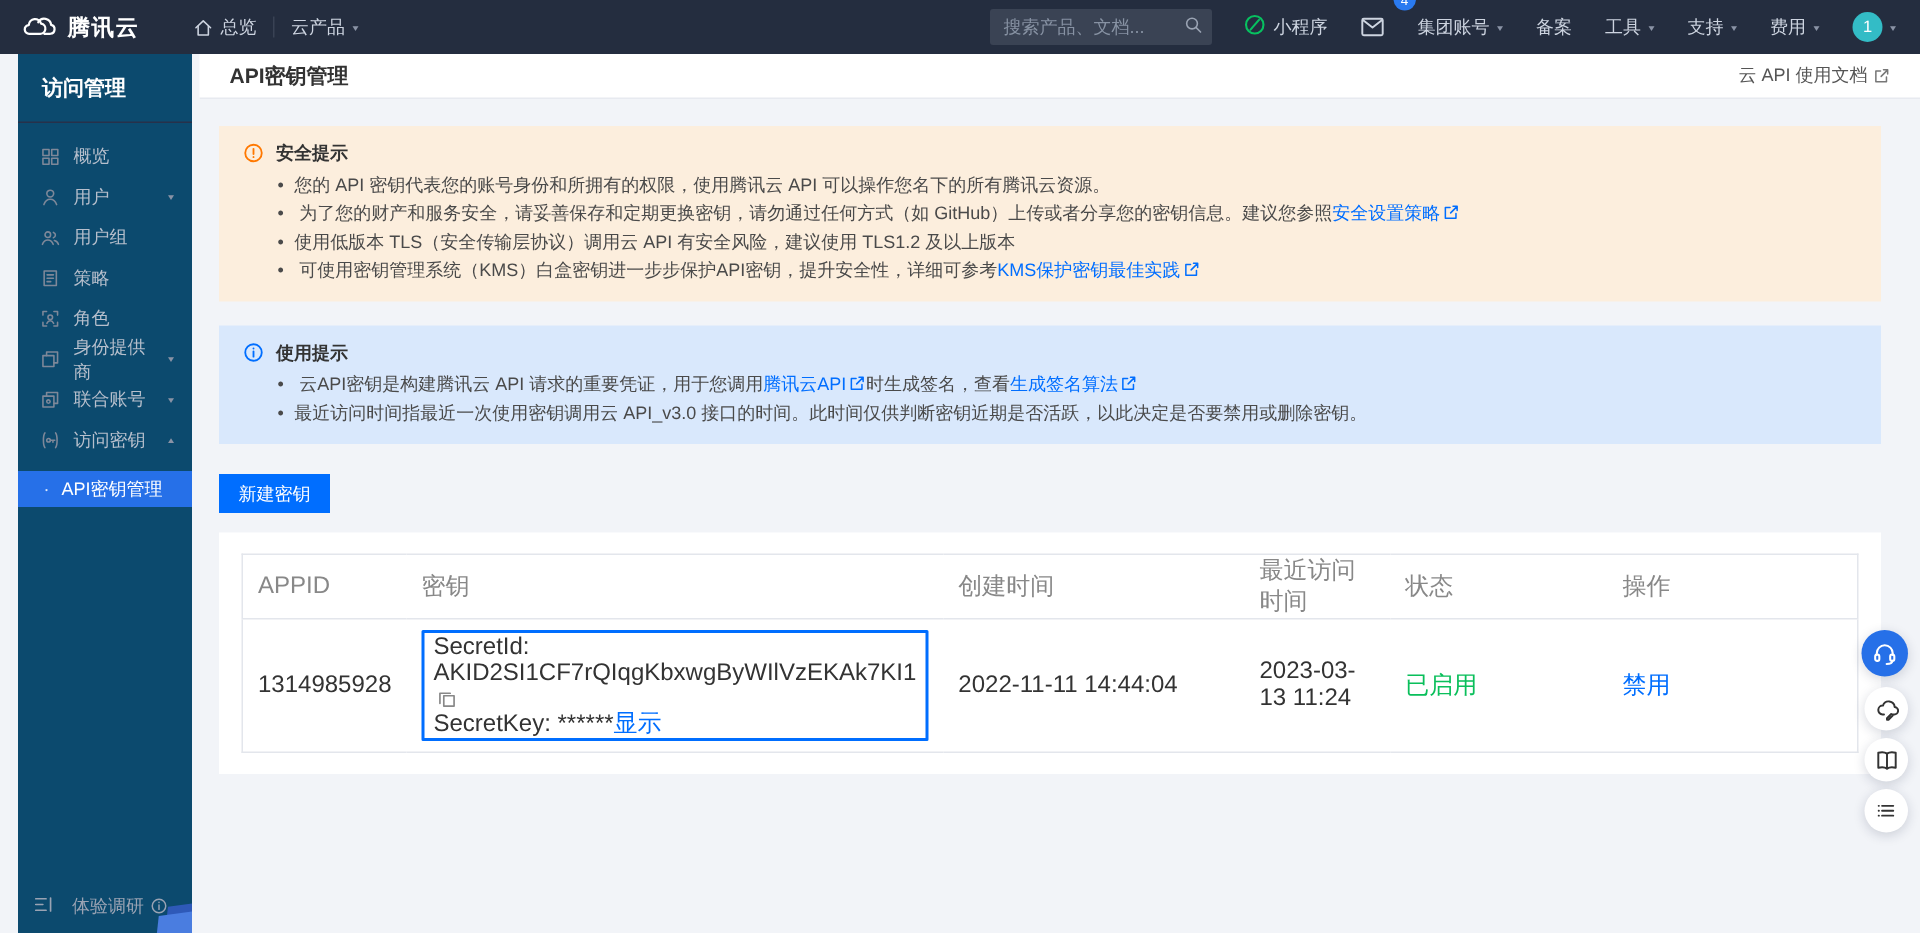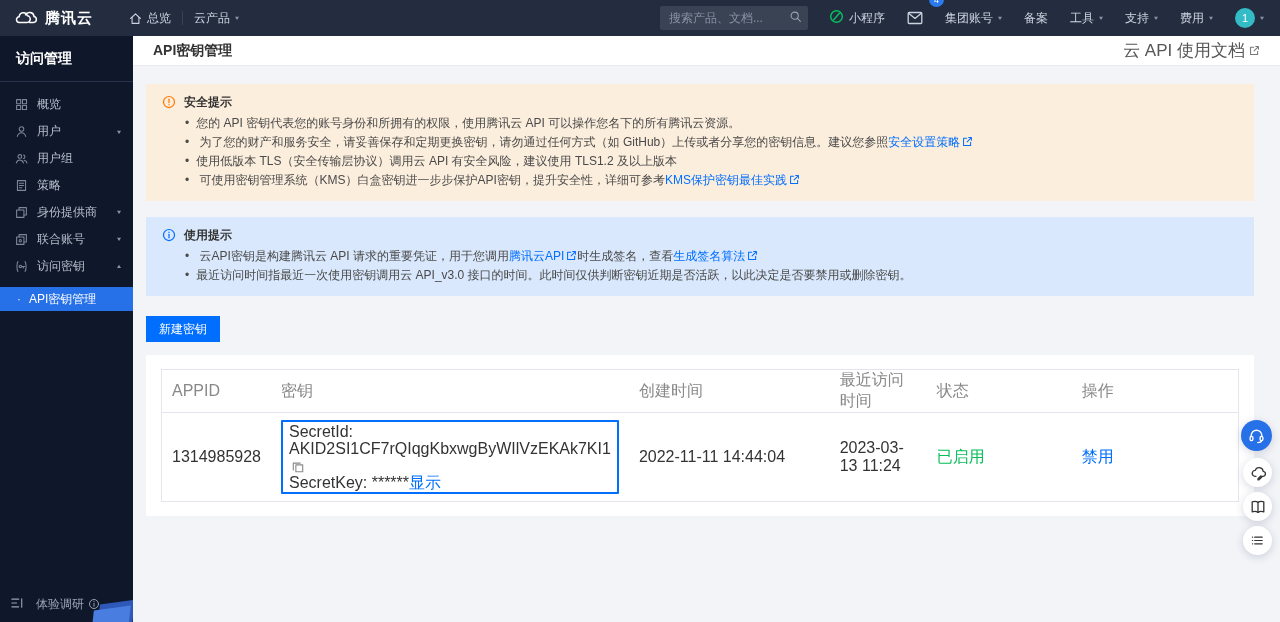--- a/index.html
+++ b/index.html
@@ -22,41 +22,41 @@
   .search-input::placeholder{color:#8792a3;}
   .search-btn{position:absolute;right:6px;top:4px;color:#9aa3b3;}
   .msg-wrap{position:relative;}
   .badge{position:absolute;top:-8px;right:-10px;min-width:15px;height:15px;border-radius:8px;
     background:#2a7af0;color:#fff;font-size:9px;display:flex;align-items:center;justify-content:center;padding:0 3px;}
   .avatar{width:20px;height:20px;border-radius:50%;background:#33bcc6;color:#fff;font-size:11px;
     display:flex;align-items:center;justify-content:center;}
   .mp-ic{color:#07c160;}
 
   
-  .sidebar{position:absolute;top:36px;left:0;width:133px;height:586px;background:#0f172a;
+  .sidebar{position:absolute;top:36px;left:12px;width:116px;height:586px;background:#0c4a6e;
     color:#b7bfcc;font-size:12px;overflow:hidden;z-index:10;}
   .sidebar-title{color:#fff;font-size:14px;font-weight:bold;padding:14px 16px 13px;border-bottom:1px solid #27314a;}
   .side-list{padding-top:9px;}
   .side-item{height:27px;display:flex;align-items:center;gap:9px;padding:0 12px 0 15px;cursor:pointer;}
   .side-item .lbl{flex:1;}
   .side-icon{color:#7e8899;display:flex;}
   .active-sub{height:24px;margin-top:7px;background:#2670e8;color:#fff;display:flex;align-items:center;
     padding-left:17px;gap:8px;cursor:pointer;}
   .active-dot{font-size:12px;opacity:.85;}
   .sidebar-footer{position:absolute;bottom:0;left:0;width:133px;height:36px;display:flex;align-items:center;
     padding:0 10px;gap:12px;color:#9aa3b3;}
   .folder-decor{position:absolute;right:-6px;bottom:-8px;width:46px;height:36px;}
   .folder-decor .f1{position:absolute;left:6px;top:8px;width:34px;height:26px;background:#2e59b8;transform:skewX(-14deg) rotate(-8deg);}
   .folder-decor .f2{position:absolute;left:0;top:14px;width:36px;height:24px;background:#4a7de0;transform:skewX(-14deg) rotate(-8deg);}
 
   
   .page-header{position:absolute;left:133px;top:36px;width:1147px;height:30px;background:#fff;
     display:flex;align-items:center;justify-content:space-between;padding:0 20px;border-bottom:1px solid #e7eaf0;z-index:5;}
   .page-title{font-size:14px;font-weight:bold;color:#333;}
-  .doc-link{font-size:17px;color:#555;display:flex;align-items:center;gap:4px;cursor:pointer;text-decoration:none;}
+  .doc-link{font-size:12px;color:#555;display:flex;align-items:center;gap:4px;cursor:pointer;text-decoration:none;}
 
   
   .content{position:absolute;left:133px;top:66px;width:1147px;height:556px;background:#f2f4f8;
     padding:18px 26px 0 13px;overflow:hidden;}
   .notice{padding:9px 16px 11px;font-size:12px;color:#4a4a4a;line-height:19px;}
   .notice-orange{background:#fceedd;}
   .notice-blue{background:#d9e8fc;margin-top:16px;}
   .notice-head{display:flex;align-items:center;gap:8px;font-weight:bold;color:#333;line-height:18px;}
   .info-ic-orange{color:#ff7800;display:flex;}
   .info-ic-blue{color:#006eff;display:flex;}
@@ -220,20 +220,32 @@
         <svg width="13" height="13" viewBox="0 0 16 16">
             <g class="ic">
               <rect x="3" y="2" width="10" height="12"></rect>
               <path d="M5.4 5.2h5.2M5.4 8h5.2M5.4 10.8h3"></path>
             </g>
           </svg>
       </span>
       <span class="lbl">策略</span>
     </div>
 
+    <div class="side-item">
+      <span class="side-icon">
+        <svg width="13" height="13" viewBox="0 0 16 16">
+            <g class="ic">
+              <path d="M2 5V2h3M11 2h3v3M14 11v3h-3M5 14H2v-3"></path>
+              <circle cx="8" cy="6.8" r="1.9"></circle>
+              <path d="M5.2 11.8c.7-1.5 1.6-2.2 2.8-2.2s2.1.7 2.8 2.2"></path>
+            </g>
+          </svg>
+      </span>
+      <span class="lbl">角色</span>
+    </div>
 
     <div class="side-item">
       <span class="side-icon">
         <svg width="13" height="13" viewBox="0 0 16 16">
             <g class="ic">
               <rect x="2" y="5" width="9" height="9"></rect>
               <path d="M5 5V2h9v9h-3"></path>
             </g>
           </svg>
       </span>

